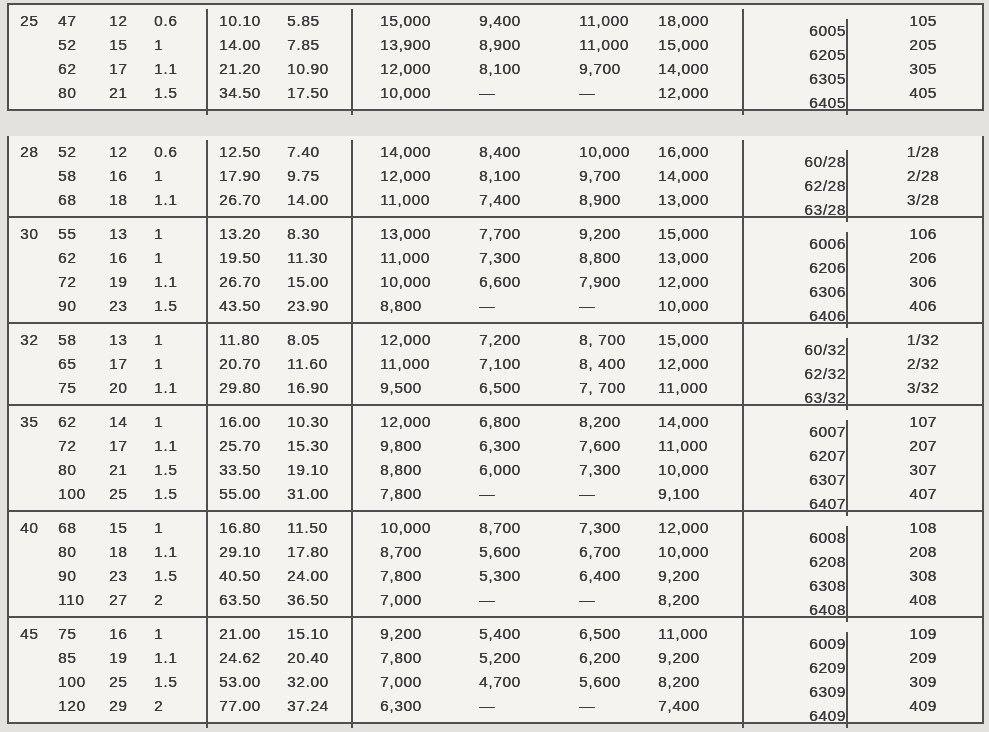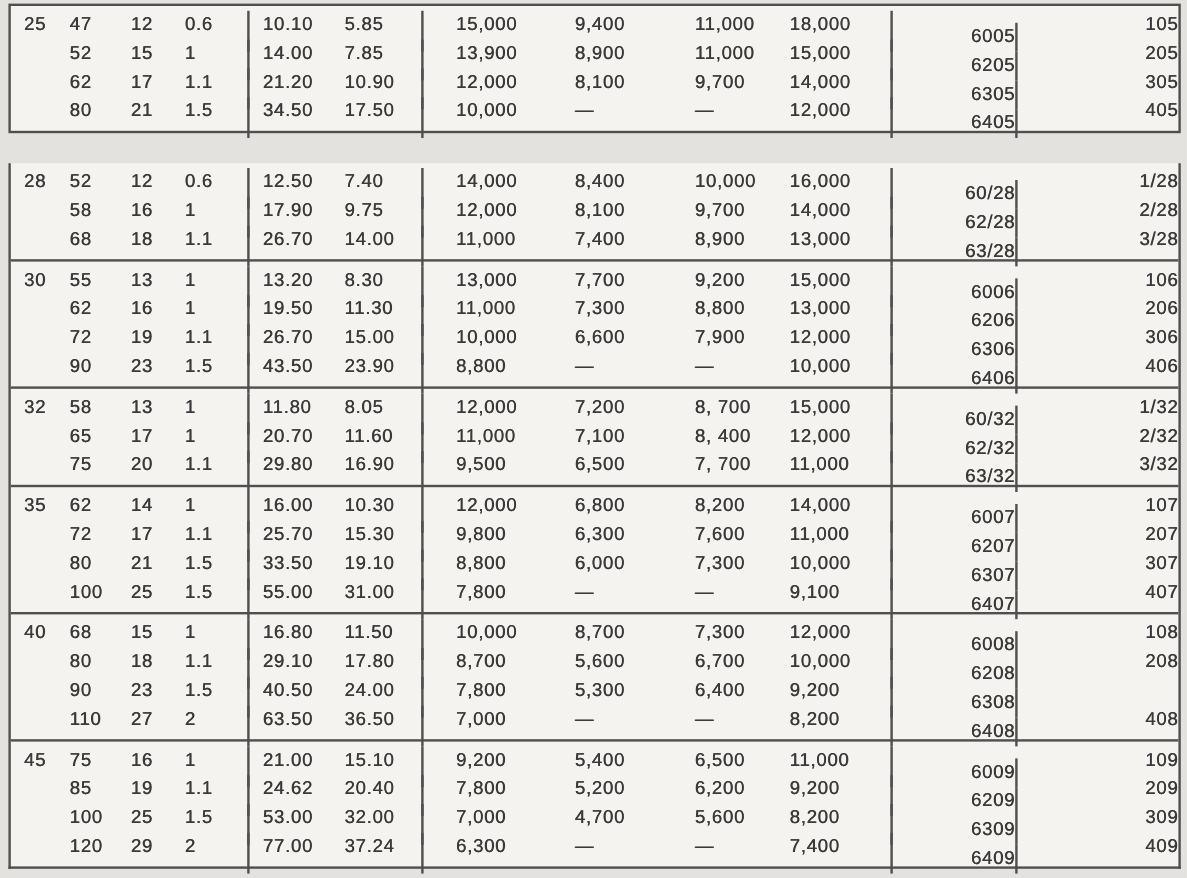--- a/index.html
+++ b/index.html
@@ -40,21 +40,21 @@
   .c1{padding-left:11px;}
   .c2{padding-left:4px;}
   .c3{padding-left:4px;border-right:2px solid var(--line);}
   .c4{padding-left:11px;}
   .c5{padding-left:6px;border-right:2px solid var(--line);}
   .c6{padding-left:27px;}
   .c7{padding-left:8px;}
   .c8{padding-left:13px;}
   .c9{padding-left:2px;border-right:2px solid var(--line);}
   .c10{text-align:right;border-right:2px solid var(--line);margin-top:10px;}
-  .c11{text-align:right;padding-left:16px;}
+  .c11{text-align:center;padding-left:16px;}
 </style>
 </head>
 <body>
 
 <div class="page">
   <div class="tables" id="tables">
       <div class="section first">
         <div class="block">
           <div class="row">
             <div class="cell c0">25</div>
@@ -354,20 +354,21 @@
             <div class="cell c1">90</div>
             <div class="cell c2">23</div>
             <div class="cell c3">1.5</div>
             <div class="cell c4">40.50</div>
             <div class="cell c5">24.00</div>
             <div class="cell c6">7,800</div>
             <div class="cell c7">5,300</div>
             <div class="cell c8">6,400</div>
             <div class="cell c9">9,200</div>
             <div class="cell c10">6308</div>
+            <div class="cell c11">308</div>
           </div>
           <div class="row">
             <div class="cell c0"></div>
             <div class="cell c1">110</div>
             <div class="cell c2">27</div>
             <div class="cell c3">2</div>
             <div class="cell c4">63.50</div>
             <div class="cell c5">36.50</div>
             <div class="cell c6">7,000</div>
             <div class="cell c7">—</div>

